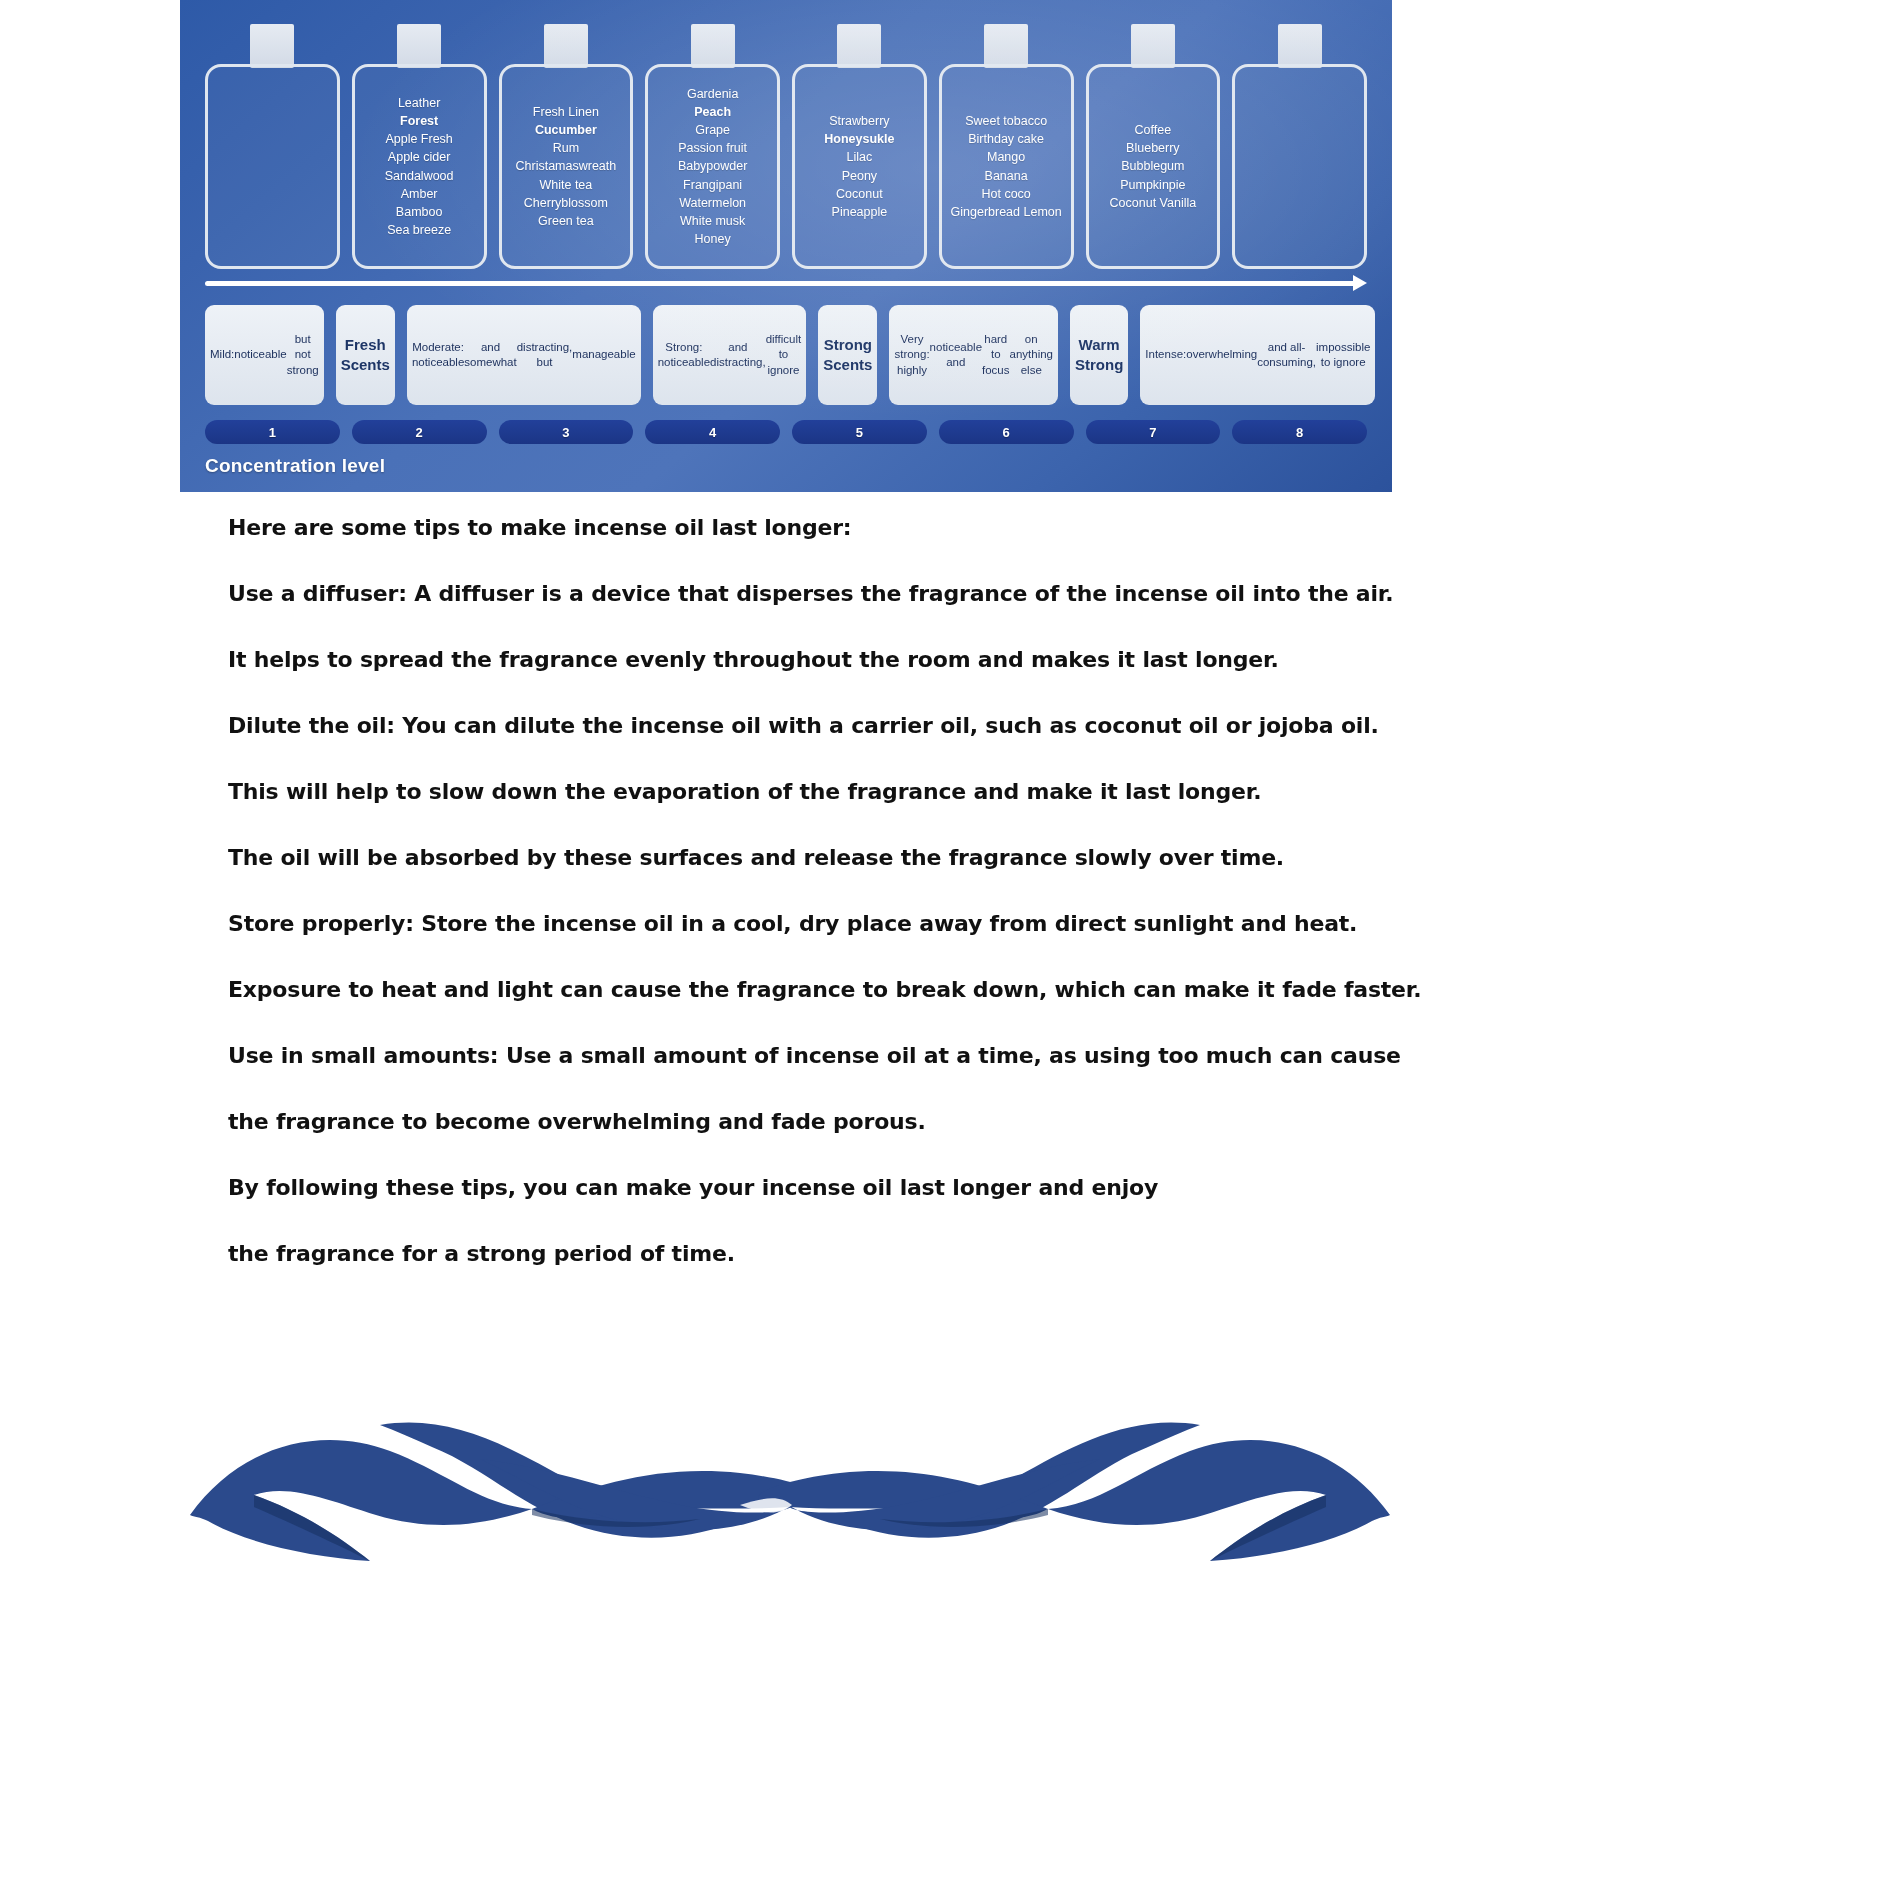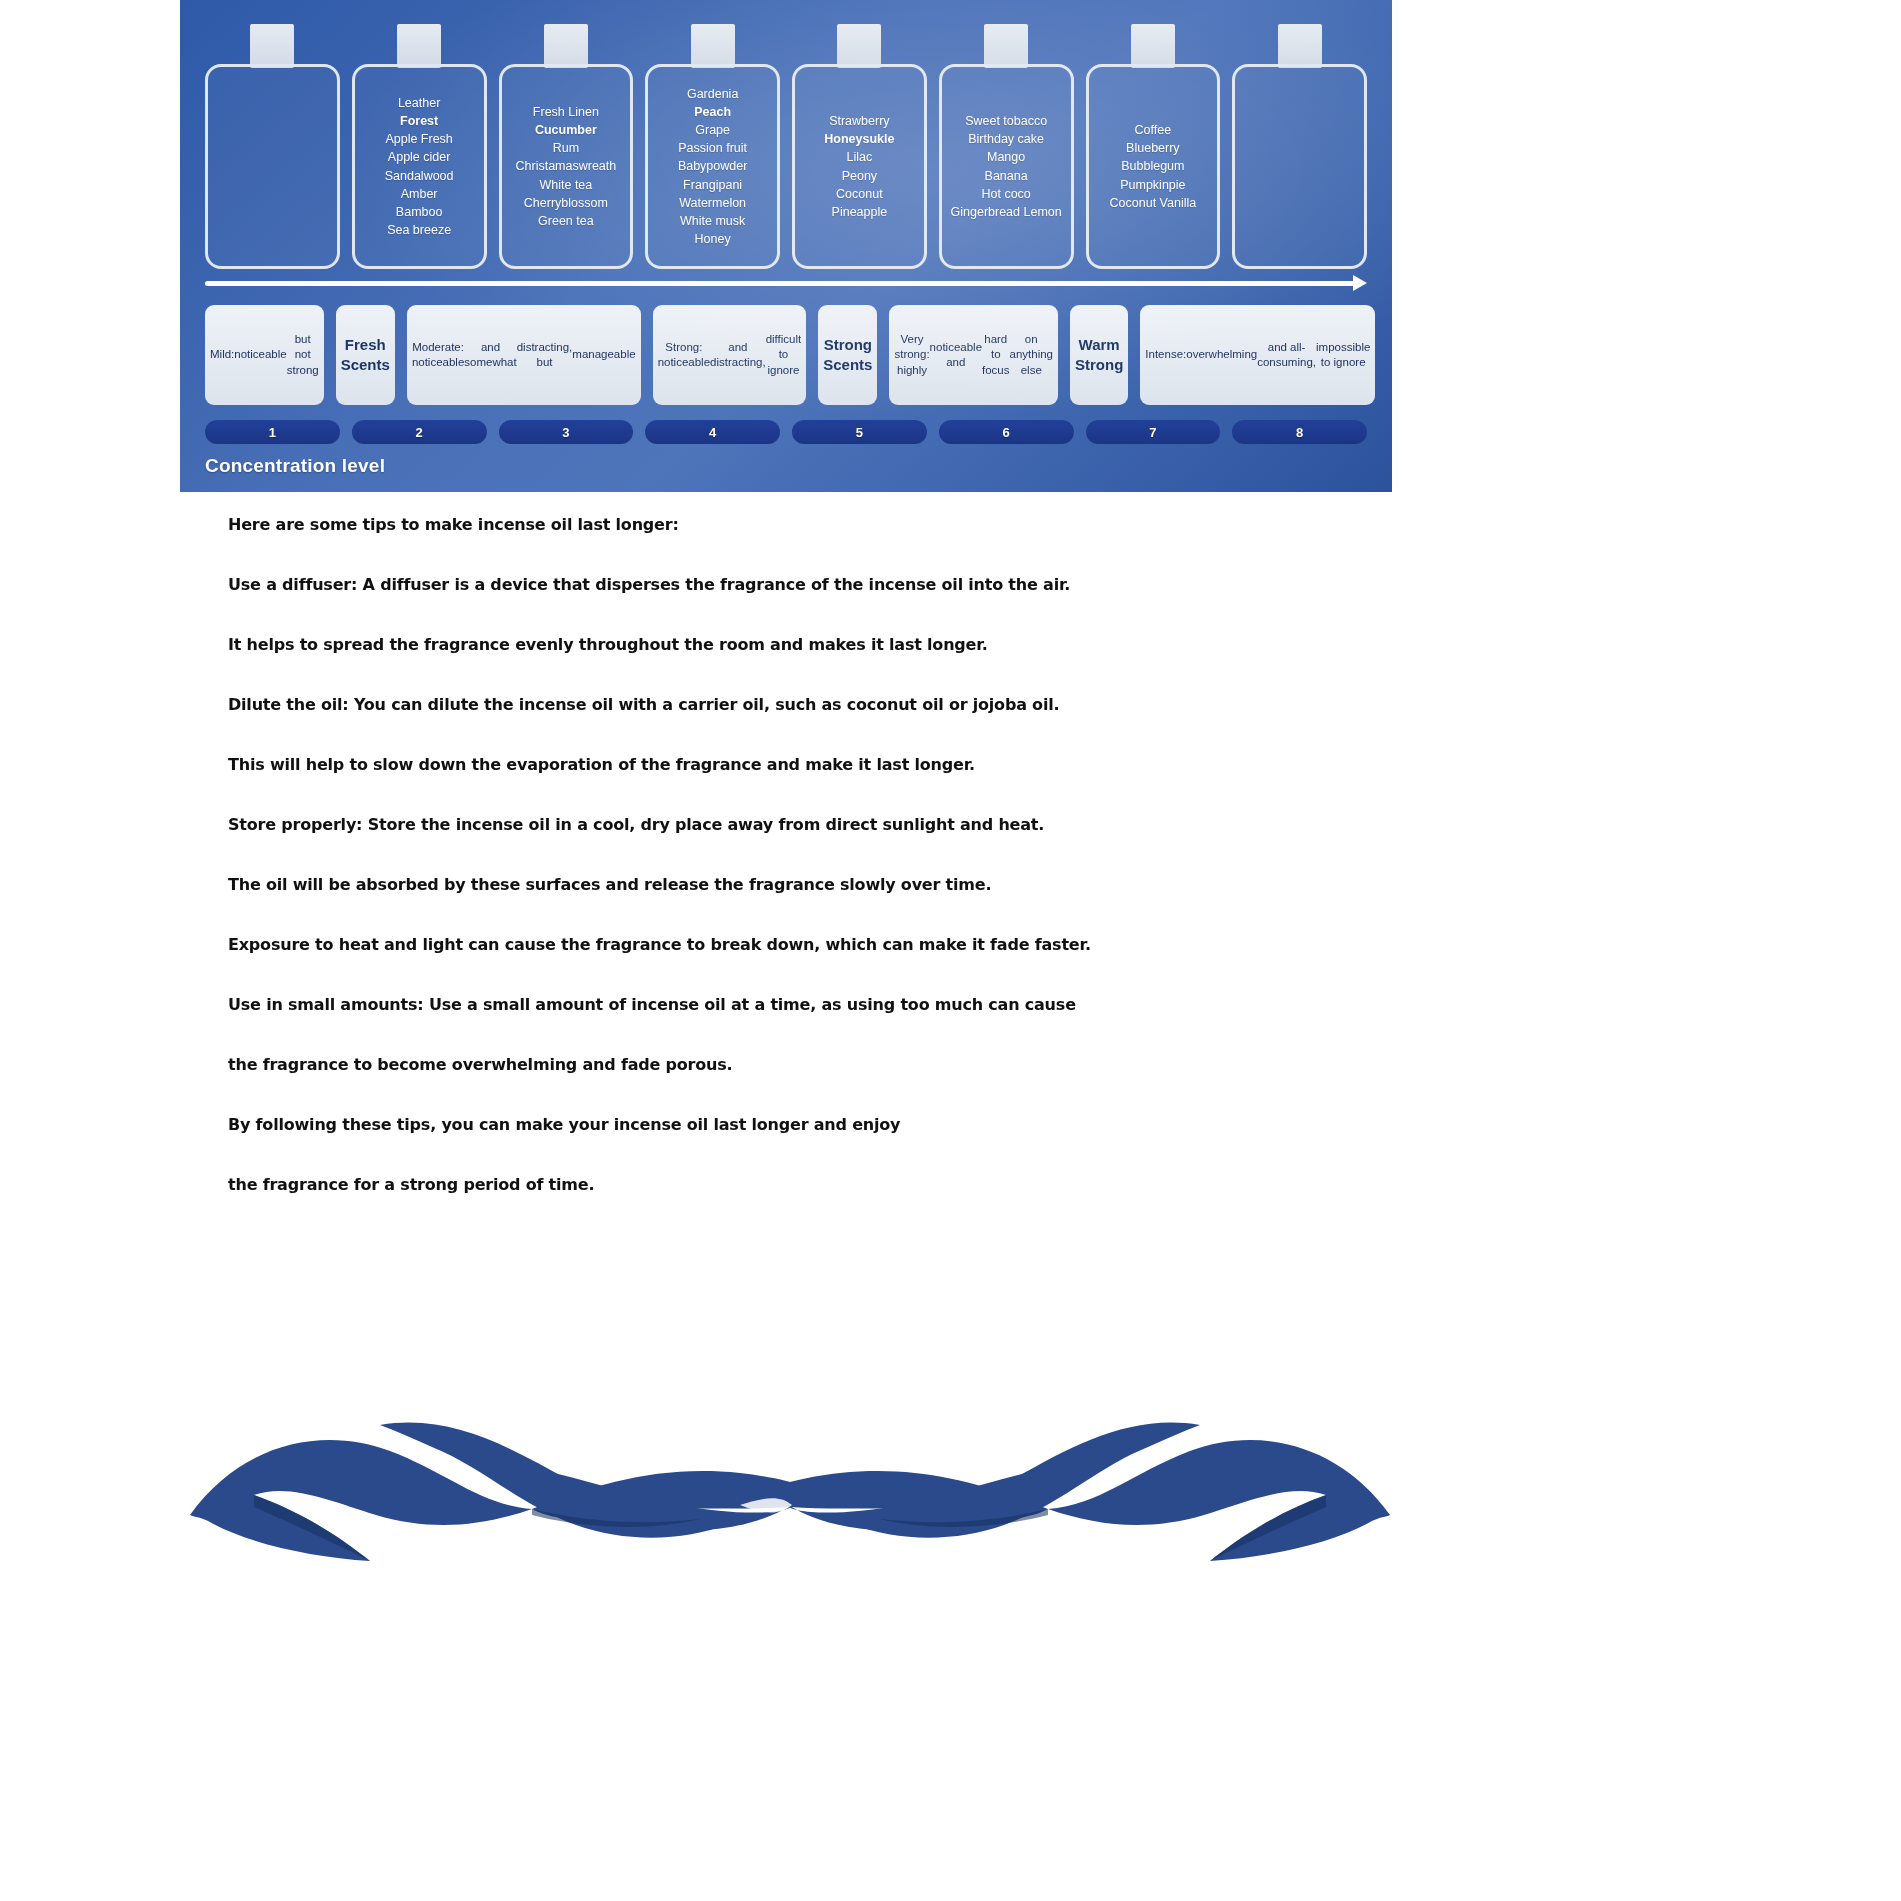--- a/index.html
+++ b/index.html
@@ -149,21 +149,21 @@
 
   
   #tips {
     position: absolute;
     left: 228px; top: 515px;
     width: 1400px;
   }
   #tips p {
     margin: 0 0 41px 0;
     font-family: "DejaVu Sans", sans-serif;
-    font-size: 16px;
+    font-size: 22px;
     font-weight: bold;
     color: #111111;
     letter-spacing: -0.2px;
     white-space: nowrap;
   }
 
   
   #ornament {
     position: absolute;
     left: 180px; top: 1355px;
@@ -345,22 +345,22 @@
 
   <div class="conc-label">Concentration level</div>
 </div>
 
 <div id="tips">
     <p>Here are some tips to make incense oil last longer:</p>
     <p>Use a diffuser: A diffuser is a device that disperses the fragrance of the incense oil into the air.</p>
     <p>It helps to spread the fragrance evenly throughout the room and makes it last longer.</p>
     <p>Dilute the oil: You can dilute the incense oil with a carrier oil, such as coconut oil or jojoba oil.</p>
     <p>This will help to slow down the evaporation of the fragrance and make it last longer.</p>
+    <p>The oil will be absorbed by these surfaces and release the fragrance slowly over time.</p>
     <p>Store properly: Store the incense oil in a cool, dry place away from direct sunlight and heat.</p>
-    <p>The oil will be absorbed by these surfaces and release the fragrance slowly over time.</p>
     <p>Exposure to heat and light can cause the fragrance to break down, which can make it fade faster.</p>
     <p>Use in small amounts: Use a small amount of incense oil at a time, as using too much can cause</p>
     <p>the fragrance to become overwhelming and fade porous.</p>
     <p>By following these tips, you can make your incense oil last longer and enjoy</p>
     <p>the fragrance for a strong period of time.</p>
   </div>
 
 <div id="ornament">
   <svg viewBox="0 0 1220 250" xmlns="http://www.w3.org/2000/svg" aria-hidden="true">
     <g fill="#2b4a8c">

